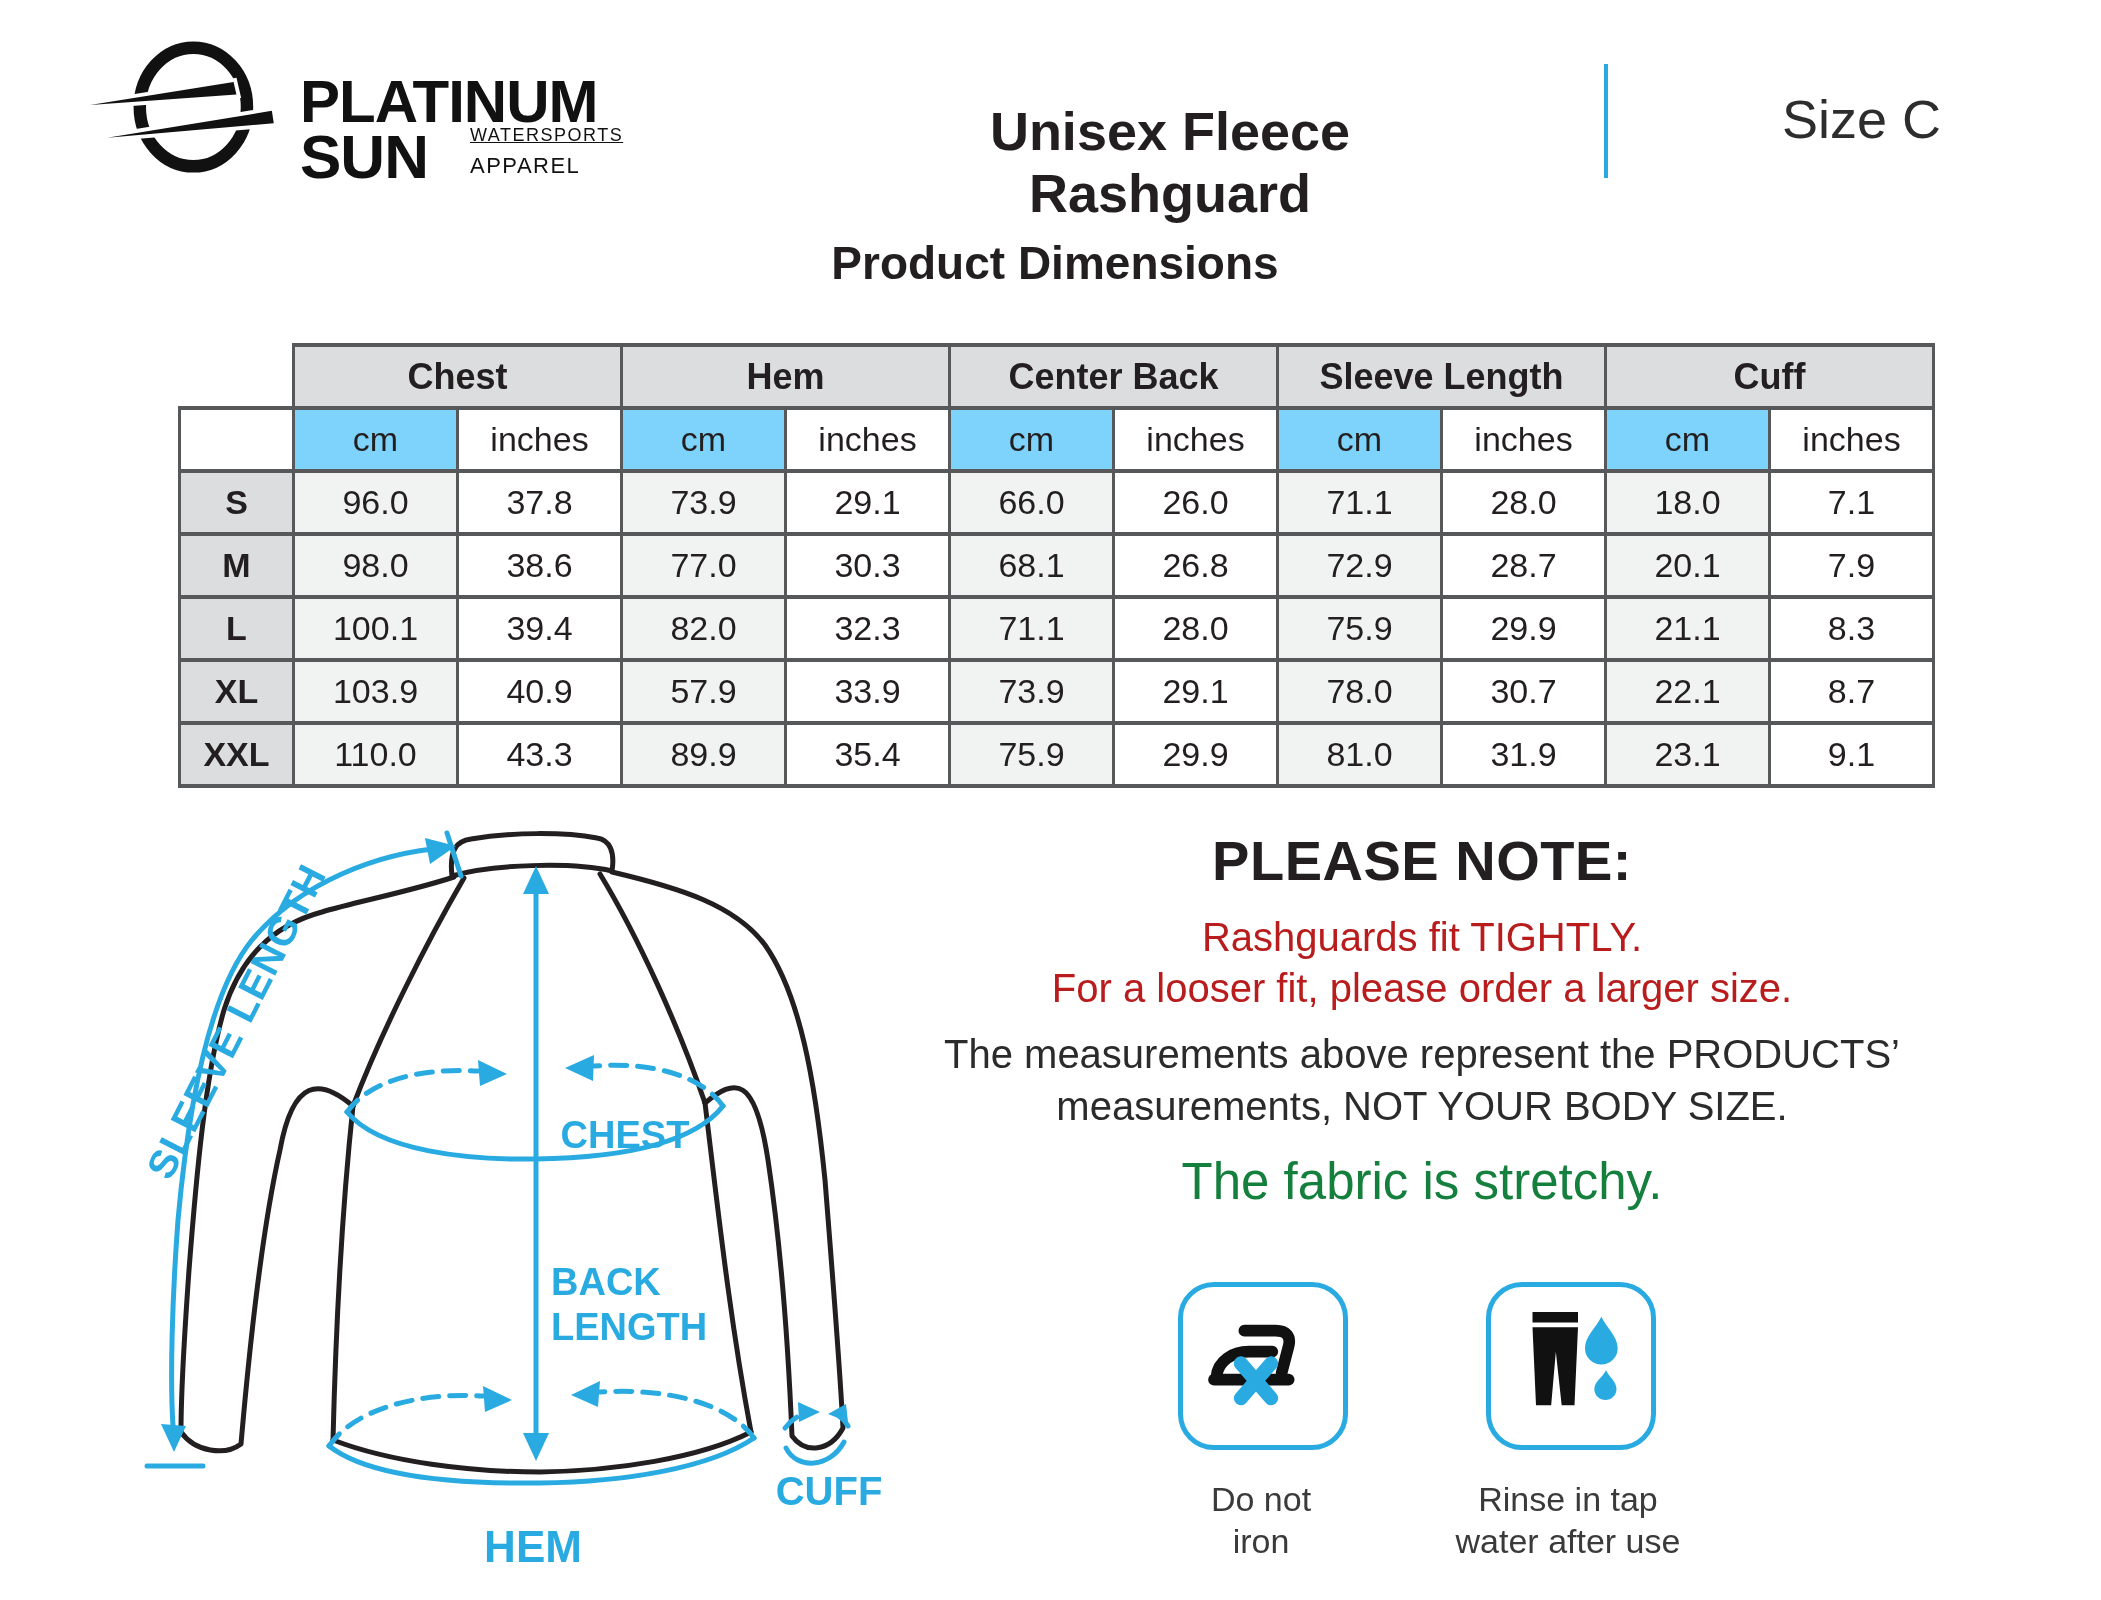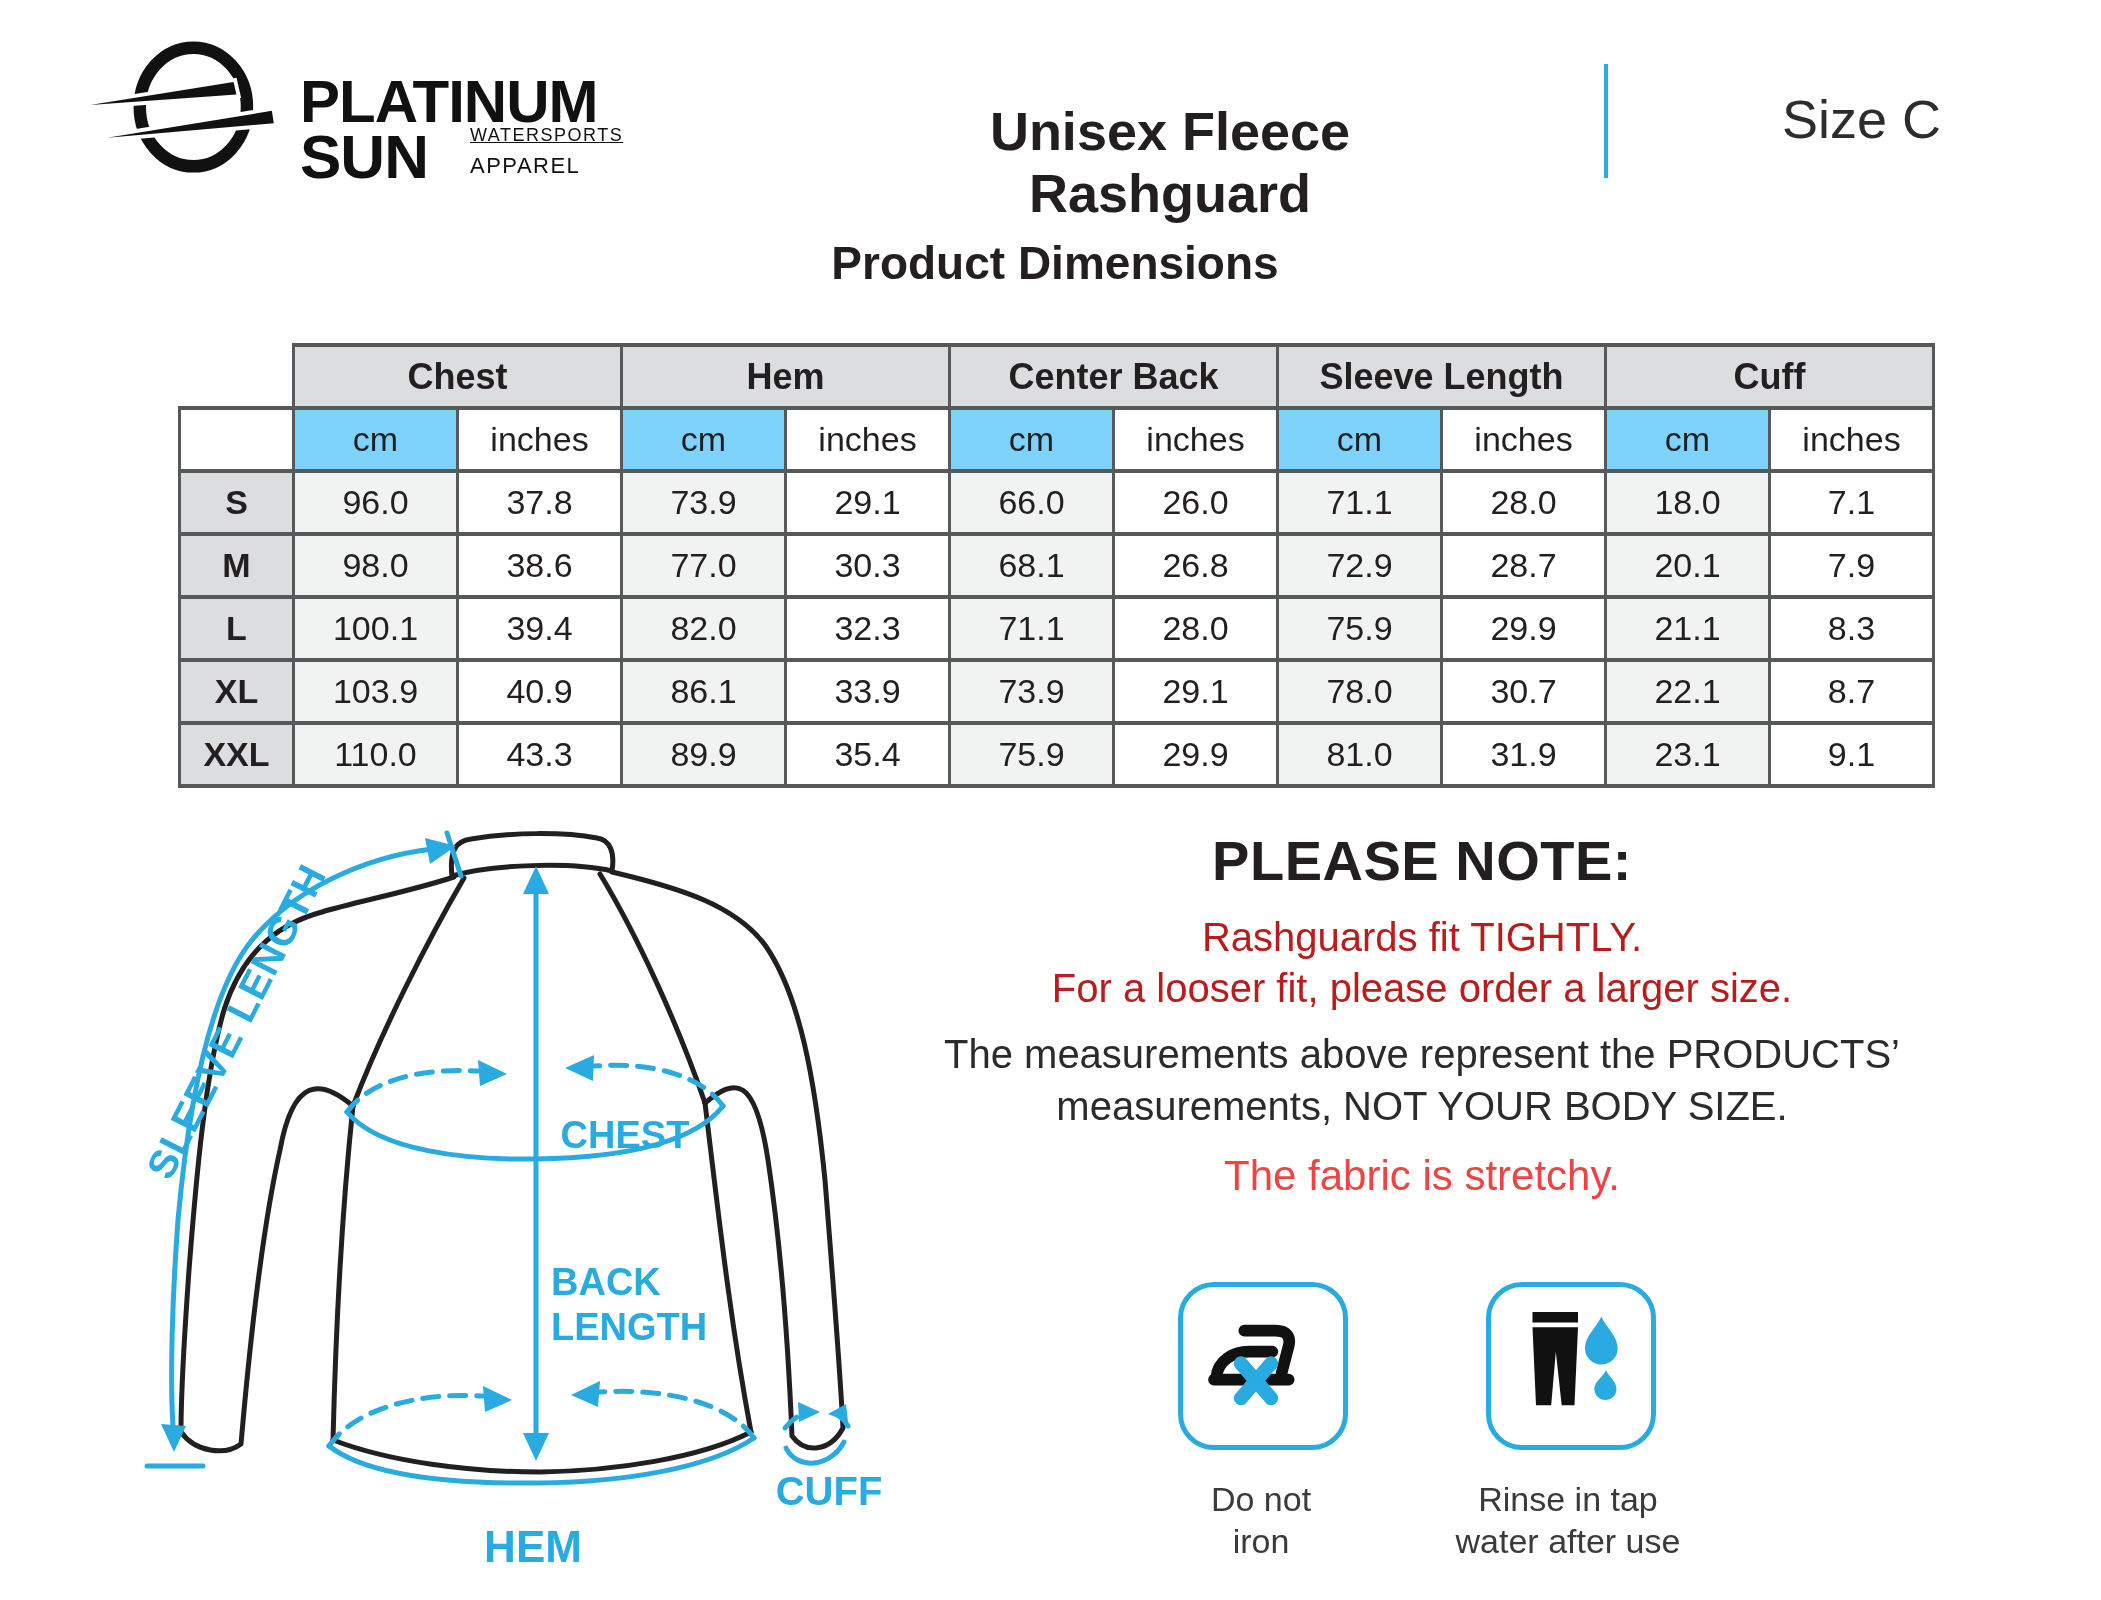--- a/index.html
+++ b/index.html
@@ -34,21 +34,21 @@
   .dim-table .unit.cm{background:#7dd3fc;}
   .dim-table .size{background:#DCDDDE;font-weight:700;}
   .dim-table .cm-col{background:#F1F2F2;}
   .dim-table .in-col{background:#FFFFFF;}
 
   
   .note{position:absolute;left:902px;width:1040px;text-align:center;}
   .note-heading{top:828px;font-size:56px;font-weight:800;letter-spacing:0.5px;}
   .note-p1{top:912px;font-size:40px;line-height:51px;color:#b91c1c;}
   .note-p2{top:1028px;font-size:40px;line-height:52px;color:#2b2b2b;}
-  .note-warning{top:1152px;font-size:42px;color:#ef4444;}
+  .note-warning{top:1152px;font-size:51px;color:#15803d;}
 
   
   .care-box{position:absolute;width:160px;height:158px;border:5px solid #29ABE2;border-radius:36px;background:#fff;}
   .care-box svg{display:block;margin:18px auto 0 auto;}
   .care-label{position:absolute;text-align:center;font-size:34px;line-height:42px;color:#3a3a3a;}
 
   
   .diagram{position:absolute;left:80px;top:808px;}
   .cy{fill:none;stroke:#29ABE2;stroke-width:5;stroke-linecap:round;}
   .cy-dash{fill:none;stroke:#29ABE2;stroke-width:5;stroke-linecap:round;stroke-dasharray:16 11;}
@@ -150,21 +150,21 @@
           <td class="in-col">28.0</td>
           <td class="cm-col">75.9</td>
           <td class="in-col">29.9</td>
           <td class="cm-col">21.1</td>
           <td class="in-col">8.3</td>
         </tr>
         <tr>
           <th class="size">XL</th>
           <td class="cm-col">103.9</td>
           <td class="in-col">40.9</td>
-          <td class="cm-col">86.1</td>
+          <td class="cm-col">57.9</td>
           <td class="in-col">33.9</td>
           <td class="cm-col">73.9</td>
           <td class="in-col">29.1</td>
           <td class="cm-col">78.0</td>
           <td class="in-col">30.7</td>
           <td class="cm-col">22.1</td>
           <td class="in-col">8.7</td>
         </tr>
         <tr>
           <th class="size">XXL</th>

